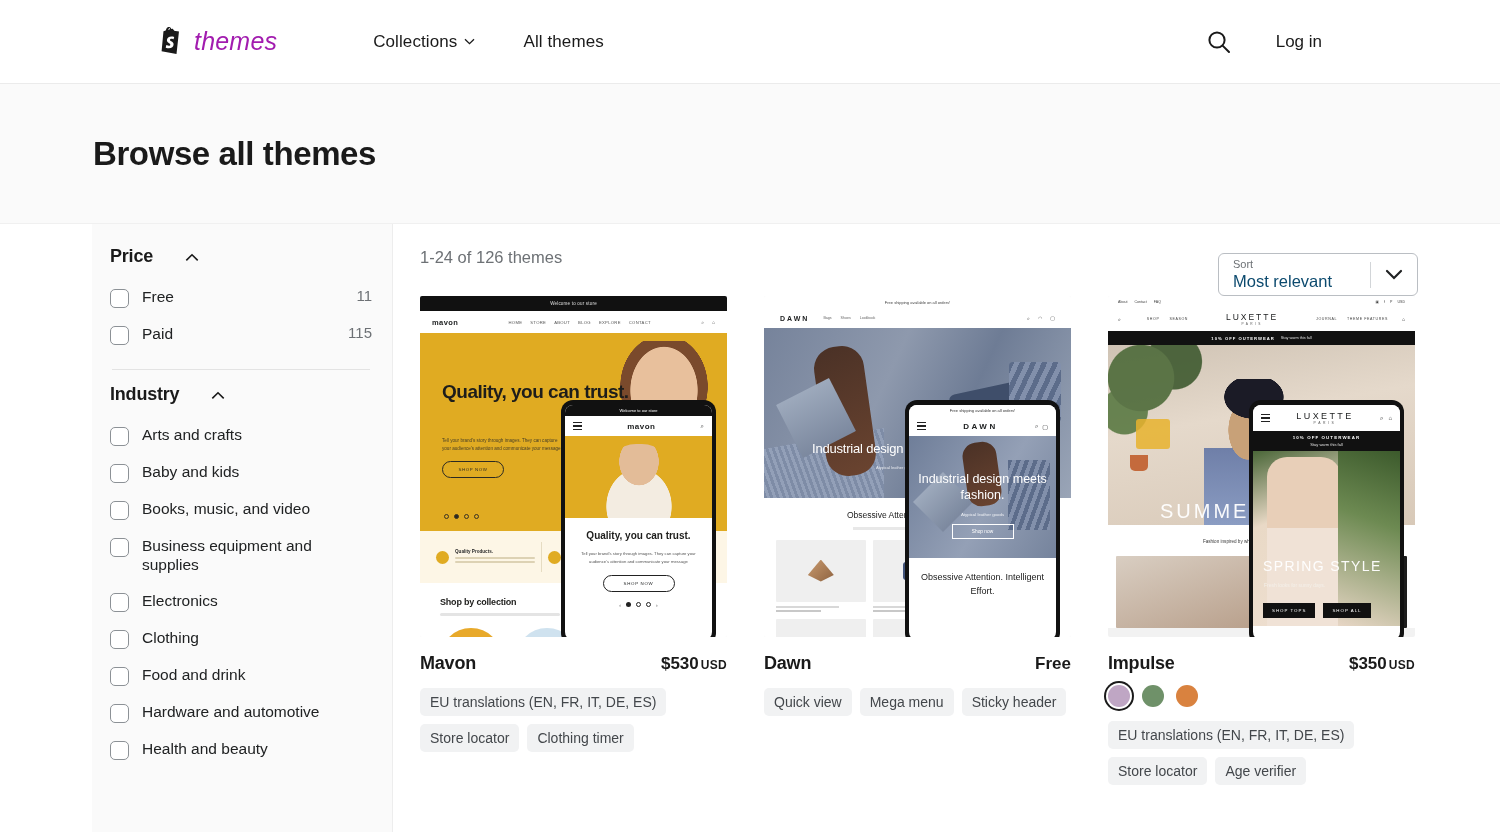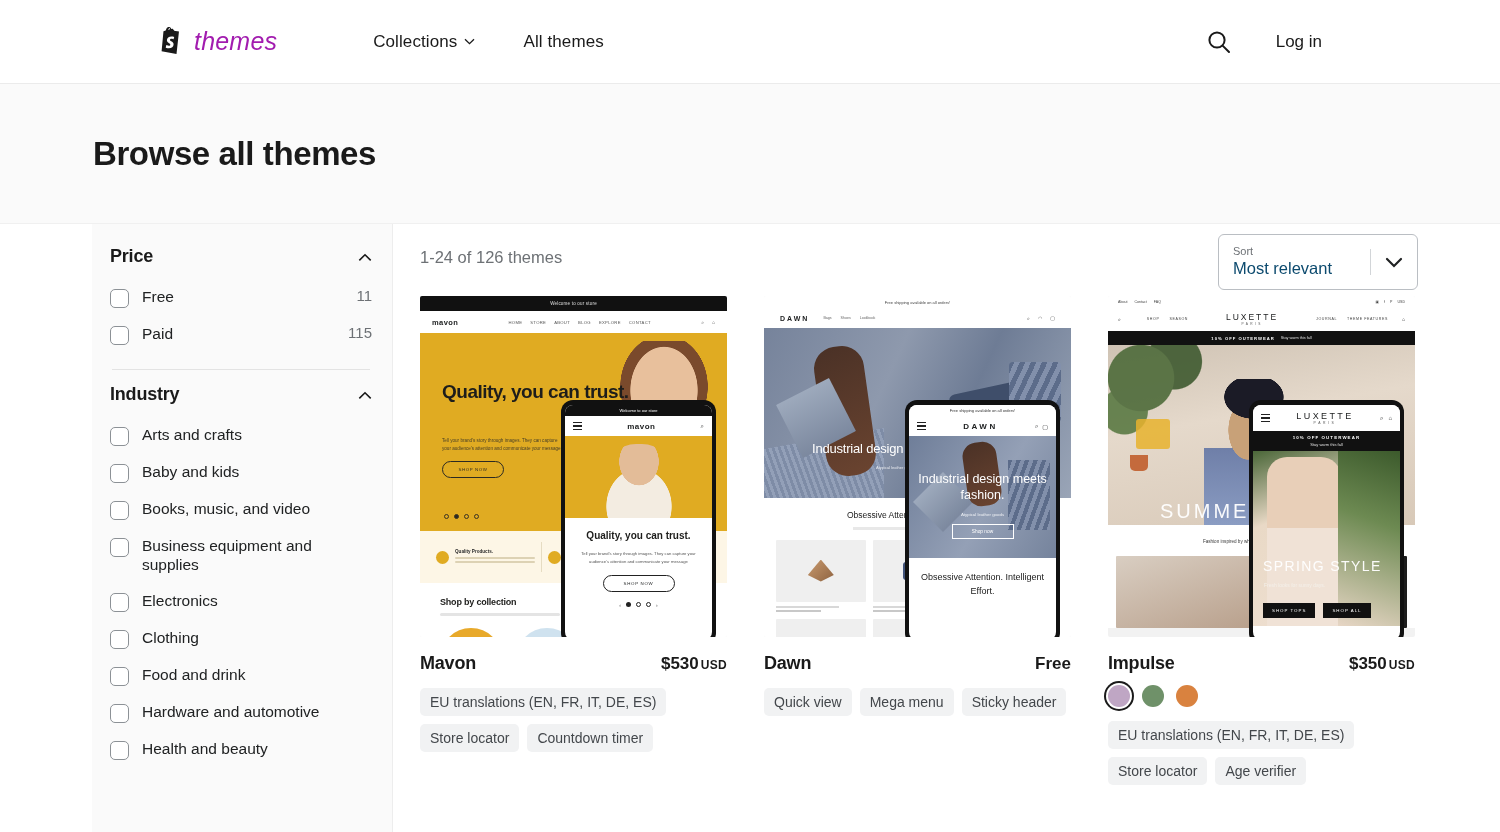--- a/index.html
+++ b/index.html
@@ -49,40 +49,40 @@
   .body-wrap { display: flex; height: 608px; }
 
   
   .sidebar {
     width: 301px; margin-left: 92px; background: #fafafa;
     border-right: 1px solid #ededed;
     padding: 22px 20px 0 18px;
     height: 100%;
   }
   .facet-head {
-    display: flex; align-items: center; justify-content: space-between;
+    display: flex; align-items: center; justify-content: flex-start;
     cursor: pointer; padding-bottom: 12px; gap: 32px;
   }
   .facet-title { font-size: 18px; font-weight: 700; color: #1a1a1a; letter-spacing: -.2px; }
   .caret { width: 14px; height: 9px; }
   .facet-row {
     display: flex; align-items: flex-start; gap: 13px;
     padding: 8px 0; cursor: pointer; min-height: 30px;
   }
   .cbx {
     width: 19px; height: 19px; border: 1.6px solid #8c9196; border-radius: 5px;
     background: #fff; flex: 0 0 auto; margin-top: 2px;
   }
   .facet-label { font-size: 15.5px; color: #202223; line-height: 1.25; flex: 1; }
   .facet-count { font-size: 15px; color: #6d7175; margin-left: auto; padding-left: 8px; }
   .divider { height: 1px; background: #e3e3e3; margin: 16px 2px 14px 2px; }
 
   
   .results { flex: 1; padding: 0 0 0 27px; position: relative; }
-  .results-top { display: flex; align-items: flex-start; height: 72px; padding-top: 24px; }
+  .results-top { display: flex; align-items: flex-start; height: 72px; padding-top: 24px; flex-direction: column; }
   .count { font-size: 16.5px; color: #6d7175; }
   .sort {
     margin-left: auto; margin-right: 82px;
     width: 200px; height: 56px; border: 1.6px solid #babec3; border-radius: 6px;
     background: #fff; display: flex; align-items: center; cursor: pointer;
     margin-top: -14px;
   }
   .sort-text { padding-left: 14px; flex: 1; }
   .sort-label { font-size: 11px; color: #6d7175; line-height: 1.2; }
   .sort-value { font-size: 16.5px; color: #0c4a6e; line-height: 1.25; }
@@ -483,21 +483,21 @@
 
           <div class="card-meta">
             <span class="card-name">Mavon</span>
             <span class="card-price">
               <span>$530</span><span class="cur">USD</span>
             </span>
           </div>
           <div class="tags">
             <span class="tag">EU translations (EN, FR, IT, DE, ES)</span>
             <span class="tag">Store locator</span>
-            <span class="tag">Countdown timer</span>
+            <span class="tag">Clothing timer</span>
           </div>
         </div>
 
         <div class="card">
           <div class="thumb">
             <div class="prev">
               <div class="dawn-top">Free shipping available on all orders!</div>
               <div class="dawn-nav">
                 <b>DAWN</b>
                 <span class="mn">

